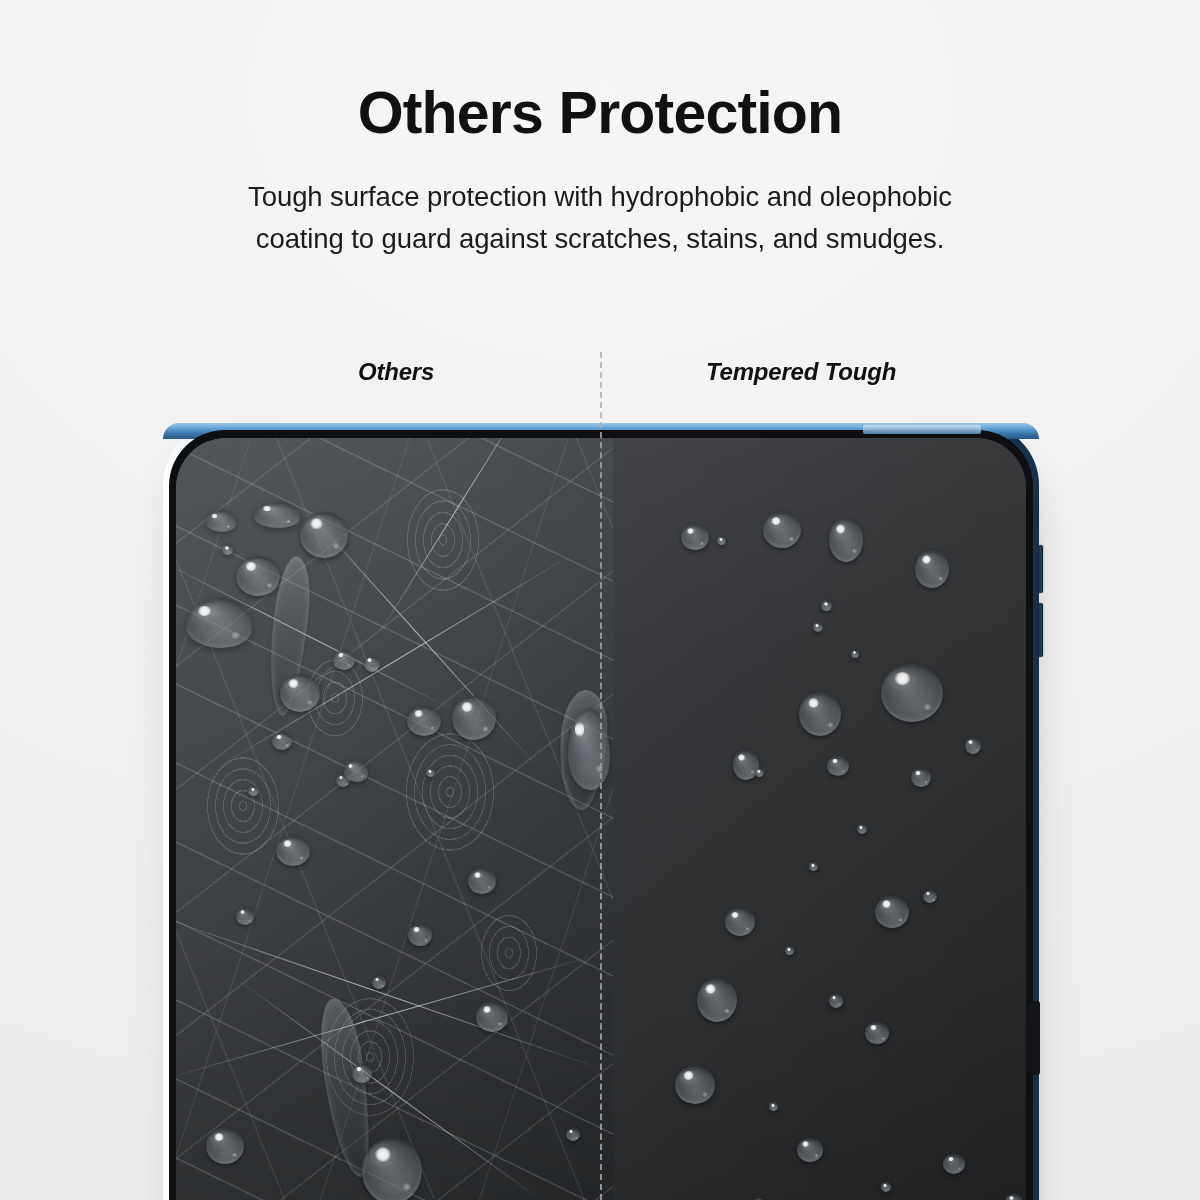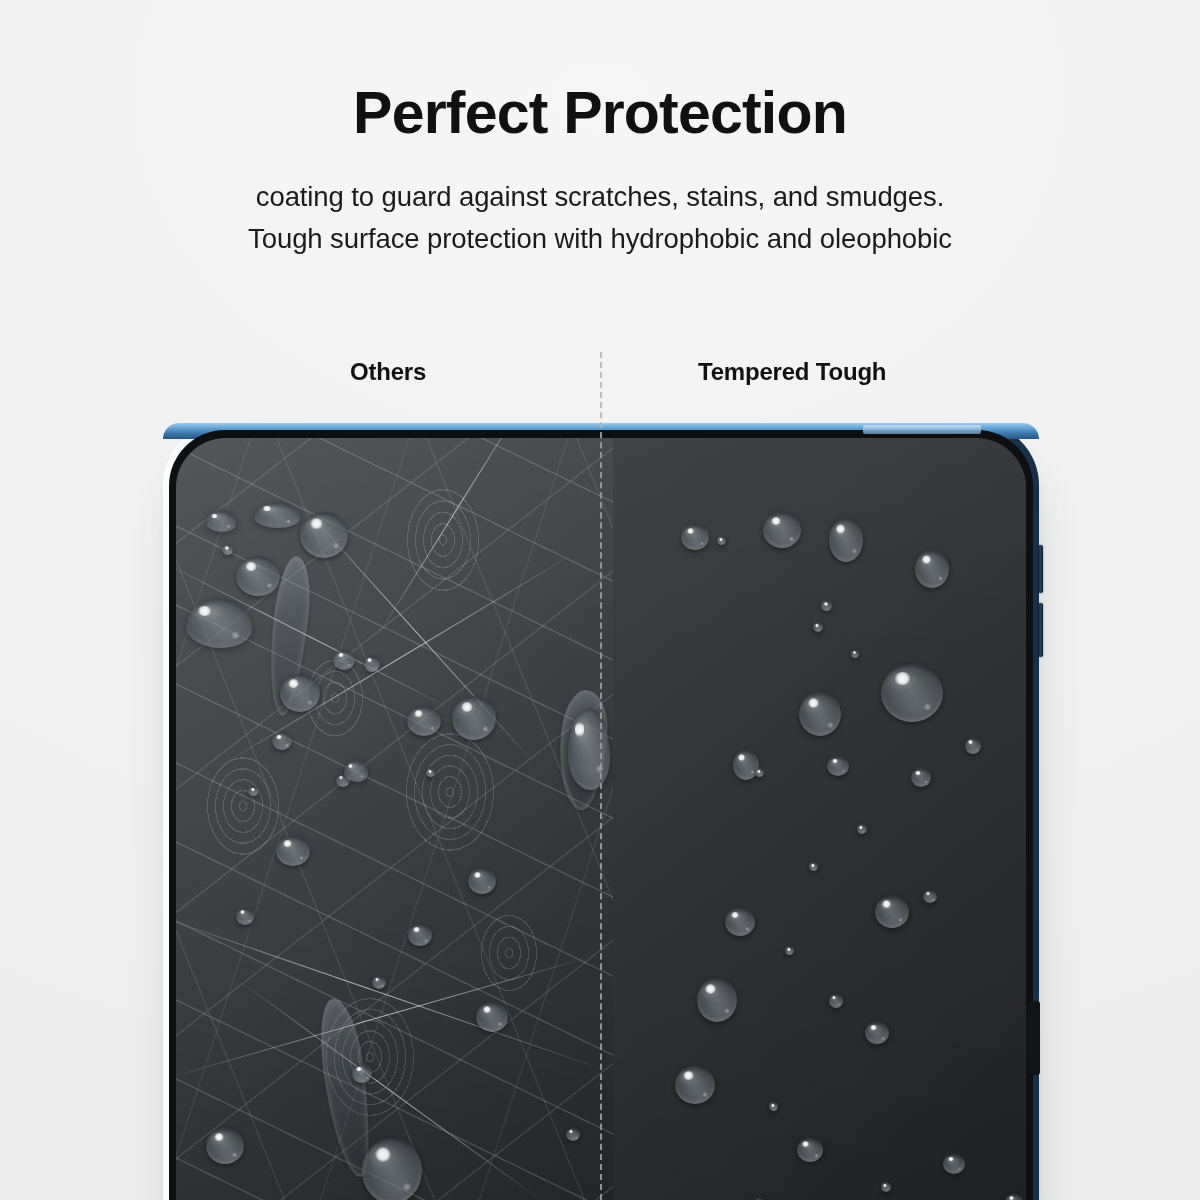--- a/index.html
+++ b/index.html
@@ -44,22 +44,23 @@
     font-weight: normal;
     color: #1b1b1b;
     line-height: 1.52;
     letter-spacing: -0.1px;
   }
   .subhead .ln { display: block; }
 
   
   .labels {
     position: absolute;
-    top: 358px; left: 8px; right: 0;
+    top: 358px; left: 16px; right: 0;
     height: 40px;
+    font-style: italic;
   }
   .label {
     position: absolute;
     top: 0;
     font-size: 24px;
     font-weight: bold;
     color: #111111;
     letter-spacing: -0.2px;
     white-space: nowrap;
   }
@@ -302,24 +303,24 @@
     border-radius: 7px 3px 3px 7px;
     z-index: 21;
   }
 </style>
 </head>
 <body>
 
 <div class="page-bg"></div>
 
 <div class="header">
-  <h1 class="headline">Perfect Protection</h1>
+  <h1 class="headline">Others Protection</h1>
   <p class="subhead">
+    <span class="ln">Tough surface protection with hydrophobic and oleophobic</span>
     <span class="ln">coating to guard against scratches, stains, and smudges.</span>
-    <span class="ln">Tough surface protection with hydrophobic and oleophobic</span>
   </p>
 </div>
 
 <div class="labels">
   <span class="label label-others">Others</span>
   <span class="label label-tempered">Tempered Tough</span>
 </div>
 
 <div class="divider"></div>
 

